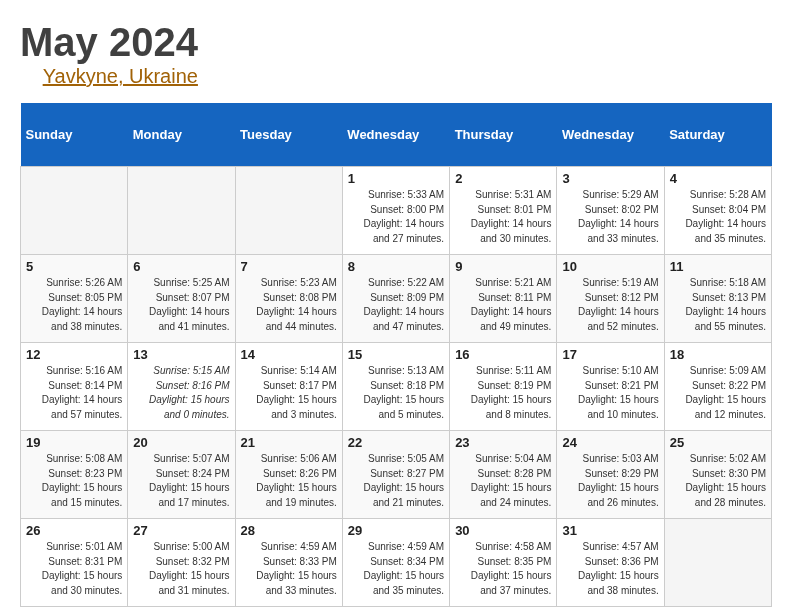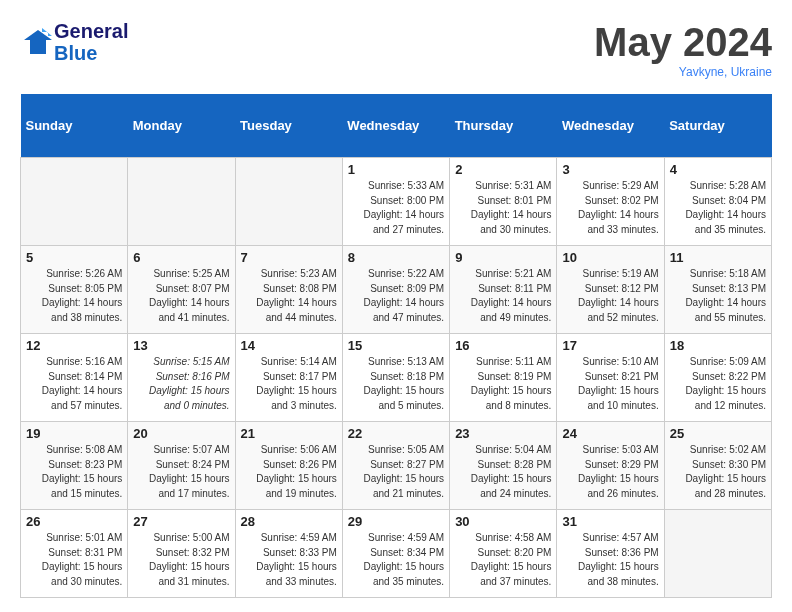--- a/index.html
+++ b/index.html
@@ -28,22 +28,23 @@
     }
     .title-block {
       text-align: right;
     }
     .month-title {
       font-size: 40px;
       font-weight: bold;
       color: #404040;
     }
     .location-title {
-      font-size: 12px;
-      color: #3b82f6;
+      font-size: 20px;
+      color: #a16207;
+      text-decoration: underline;
     }
     table {
       width: 100%;
       border-collapse: collapse;
       table-layout: fixed;
     }
     th {
       background-color: #1565c0;
       color: #fff;
       text-align: left;
@@ -77,32 +78,20 @@
       background: #f9f9f9;
     }
     tr:nth-child(odd) td:not(.empty) {
       background: #ffffff;
     }
   </style>
 </head>
 <body>
 
 <div class="header">
-  <div class="logo">
-    <div class="logo-row">
-      <svg width="32" height="32" viewBox="0 0 32 32">
-        <polygon points="18,4 32,14 26,14 26,28 10,28 10,14 4,14" fill="#1565c0"></polygon>
-        <polygon points="22,2 32,10 28,10 28,6 22,6" fill="#42a5f5"></polygon>
-      </svg>
-      <div style="display:flex;flex-direction:column;">
-        <span style="font-size:20px;font-weight:bold;color:#1a1a6e;line-height:1.1;">General</span>
-        <span style="font-size:20px;font-weight:bold;color:#1565c0;line-height:1.1;">Blue</span>
-      </div>
-    </div>
-  </div>
   <div class="title-block">
     <div class="month-title">May 2024</div>
     <div class="location-title">Yavkyne, Ukraine</div>
   </div>
 </div>
 
 <table>
   <thead>
     <tr id="weekday-header">
         <th>Sunday</th>
@@ -326,21 +315,21 @@
         <td>
           <div class="day-num">29</div>
           <div class="day-info" style="white-space: pre-line;">Sunrise: 4:59 AM
 Sunset: 8:34 PM
 Daylight: 15 hours
 and 35 minutes.</div>
         </td>
         <td>
           <div class="day-num">30</div>
           <div class="day-info" style="white-space: pre-line;">Sunrise: 4:58 AM
-Sunset: 8:20 PM
+Sunset: 8:35 PM
 Daylight: 15 hours
 and 37 minutes.</div>
         </td>
         <td>
           <div class="day-num">31</div>
           <div class="day-info" style="white-space: pre-line;">Sunrise: 4:57 AM
 Sunset: 8:36 PM
 Daylight: 15 hours
 and 38 minutes.</div>
         </td>

